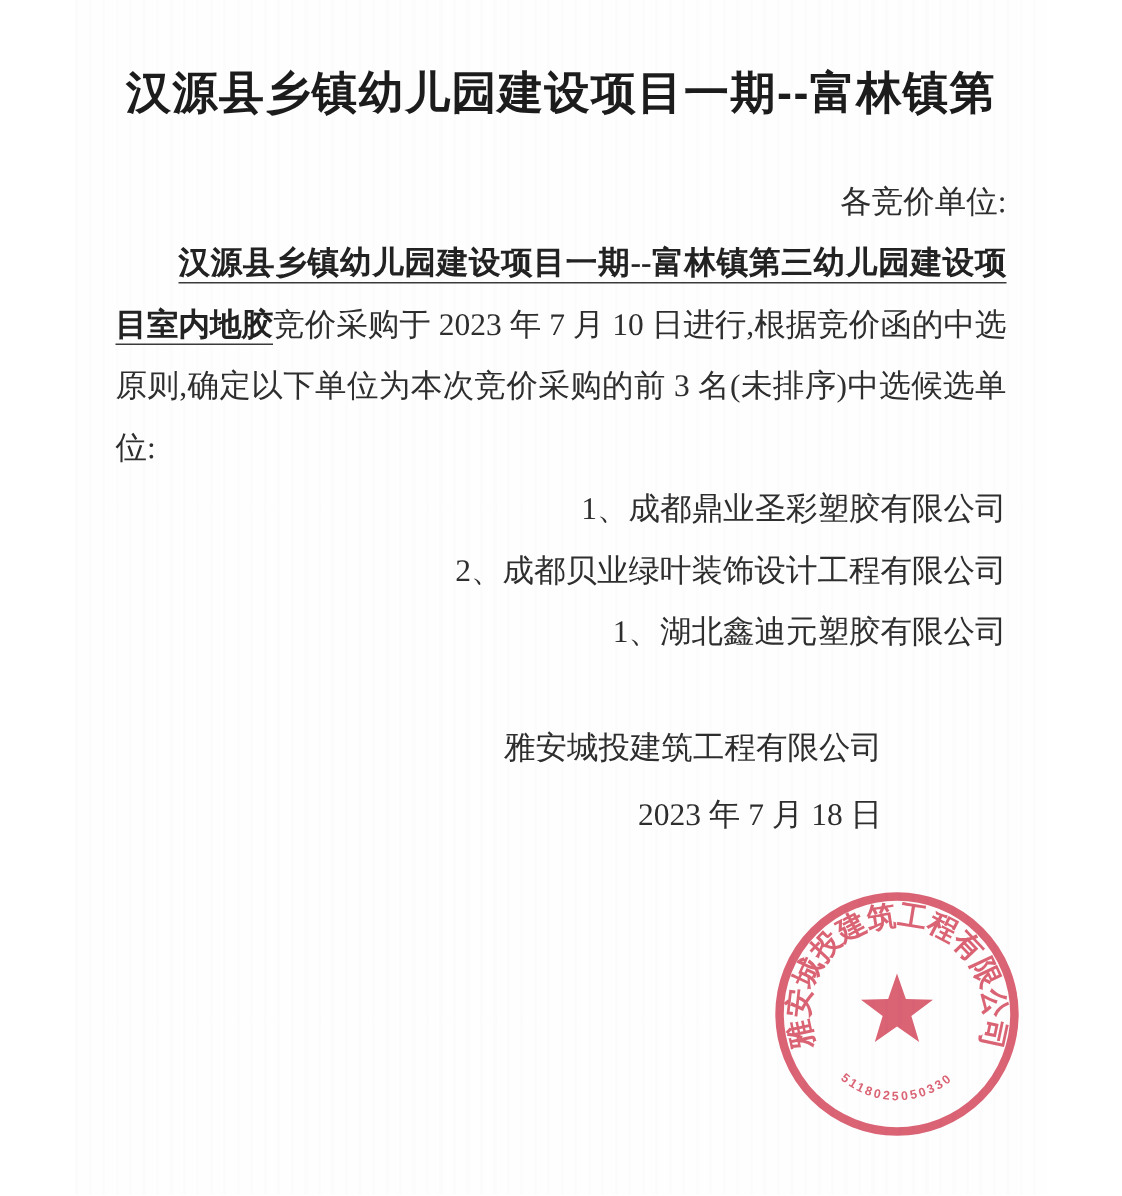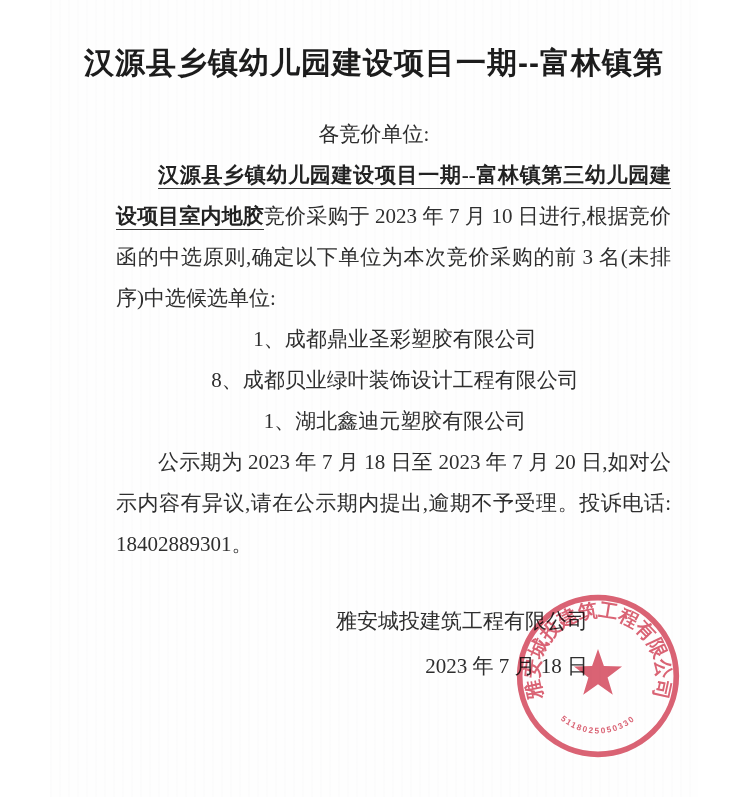--- a/index.html
+++ b/index.html
@@ -27,29 +27,29 @@
     letter-spacing: 1px;
   }
   .doc-body {
     width: 594px;
     margin: 27px auto 0 auto;
     font-size: 21px;
     line-height: 41px;
     color: #2e2e2e;
     text-align: justify;
   }
-  .salutation { text-align: center; }
-  .para { text-indent: 2em; margin-left: 39px; }
+  .salutation { text-align: right; }
+  .para { text-indent: 2em; }
   .bold-underline {
     font-weight: bold;
     color: #222222;
     border-bottom: 1.5px solid #3a3a3a;
     padding-bottom: 1px;
   }
-  .winner-line { text-indent: 2em; text-align: center; }
+  .winner-line { text-indent: 2em; text-align: right; }
   .signature-block {
     margin-top: 34px;
     padding-right: 110px;
     text-align: right;
     font-size: 21px;
     line-height: 45px;
     color: #2e2e2e;
   }
   .seal {
     position: absolute;
@@ -71,24 +71,23 @@
   <div class="doc-title">
     <div>汉源县乡镇幼儿园建设项目一期--富林镇第</div>
   </div>
 
   <div class="doc-body">
     <div class="salutation">各竞价单位:</div>
 
     <div class="para"><span class="bold-underline">汉源县乡镇幼儿园建设项目一期--富林镇第三幼儿园建设项目室内地胶</span><span>竞价采购于 2023 年 7 月 10 日进行,根据竞价函的中选原则,确定以下单位为本次竞价采购的前 3 名(未排序)中选候选单位:</span></div>
 
     <div class="winner-line">1、成都鼎业圣彩塑胶有限公司</div>
-    <div class="winner-line">8、成都贝业绿叶装饰设计工程有限公司</div>
+    <div class="winner-line">2、成都贝业绿叶装饰设计工程有限公司</div>
     <div class="winner-line">1、湖北鑫迪元塑胶有限公司</div>
 
-    <div class="para">公示期为 2023 年 7 月 18 日至 2023 年 7 月 20 日,如对公示内容有异议,请在公示期内提出,逾期不予受理。投诉电话: 18402889301。</div>
   </div>
 
   <div class="signature-block">
     <div>雅安城投建筑工程有限公司</div>
     <div>2023 年 7 月 18 日</div>
   </div>
 
   <div class="seal">
     <svg viewBox="0 0 200 200" xmlns="http://www.w3.org/2000/svg">
       <circle cx="100" cy="100" r="90" fill="none" stroke-width="6.5" stroke="#d85568"></circle>

